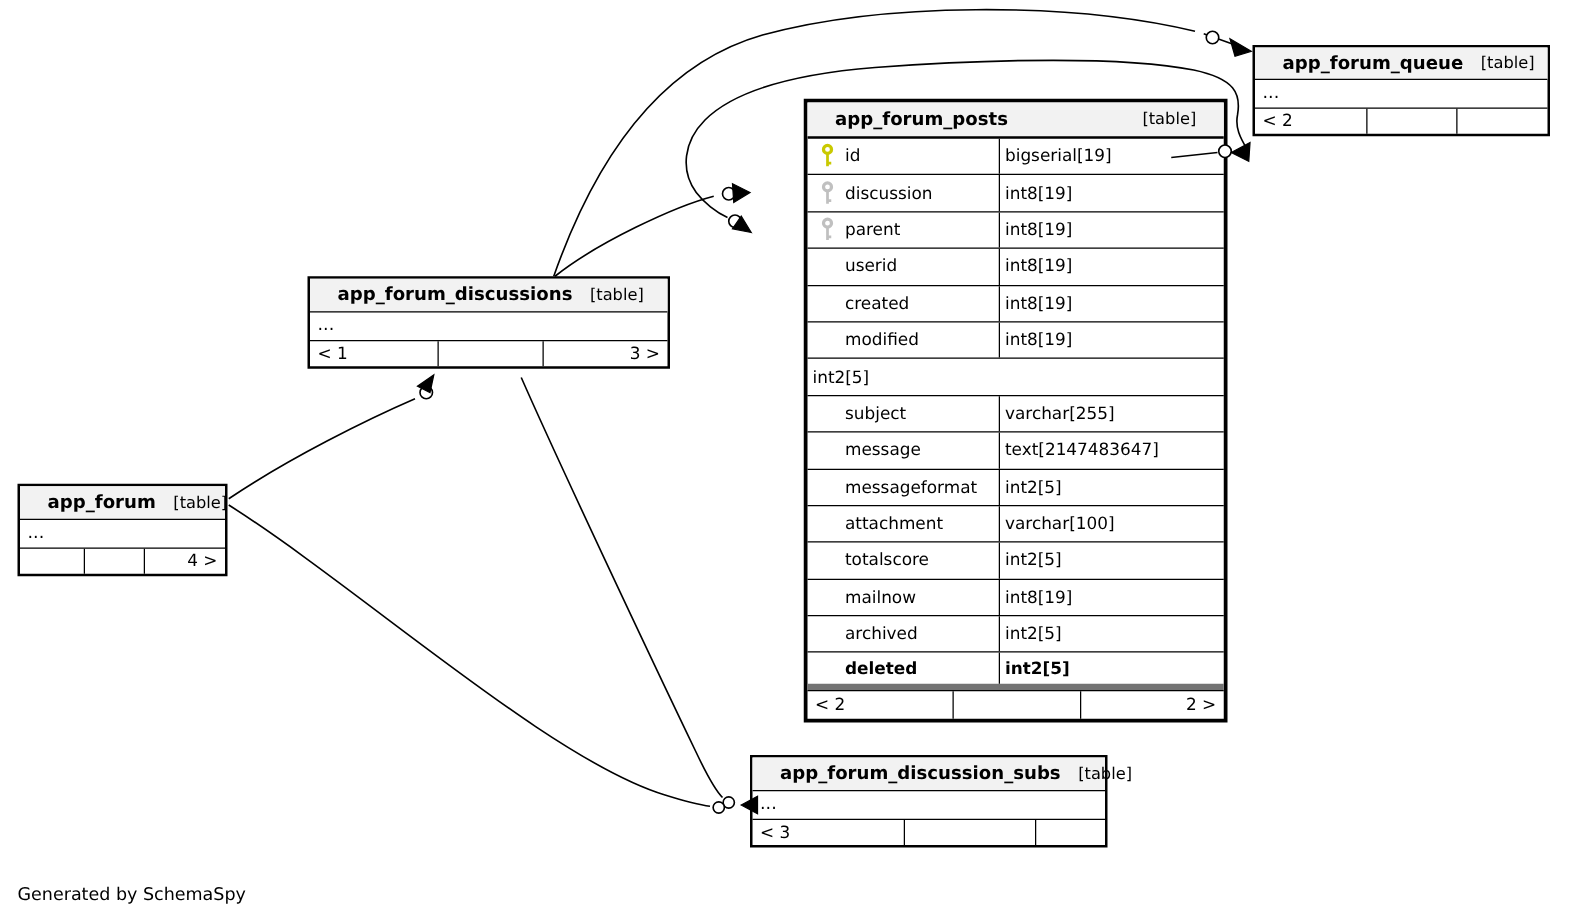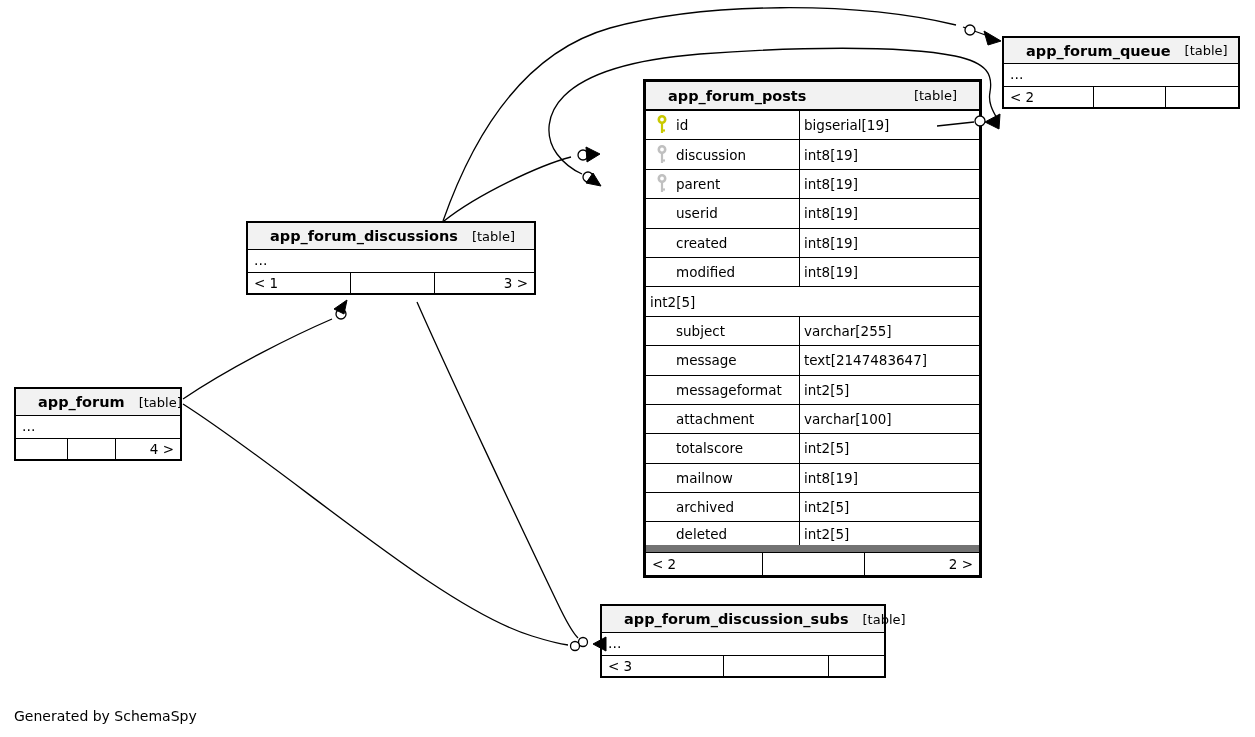--- a/index.html
+++ b/index.html
@@ -17,21 +17,21 @@
 
   .ell-row { font-size:14px; padding:2px 6px 4px 6px; border-bottom:1px solid #000; }
 
   .ftr { display:flex; }
   .ftr-cell { font-size:13.5px; padding:2px 6px; border-right:1px solid #000; }
   .ftr-cell:last-child { border-right:none; }
   .ftr-cell.right { text-align:right; }
 
   
   .col-row { display:flex; border-bottom:1px solid #000; height:29.4px; align-items:stretch; }
-  .col-row:last-of-type { border-bottom:7px solid #737373; }
+  .col-row:last-of-type { border-bottom:5px solid #737373;font-weight:bold; }
   .col-name { width:154px; border-right:1px solid #000; display:flex; align-items:center;
               font-size:13.5px; padding-left:6px; }
   .col-type { flex:1; display:flex; align-items:center; font-size:13.5px; padding-left:4px; }
   .keyicon { width:20px; height:22px; margin-right:4px; flex:0 0 20px; }
   .keyicon svg { display:block; }
   .key-none svg { visibility:hidden; }
 
   .posts-rows { }
   .posts-ftr { border-top:1px solid #000; }
   .posts-ftr .ftr-cell { padding-top:3px; padding-bottom:3px; }

